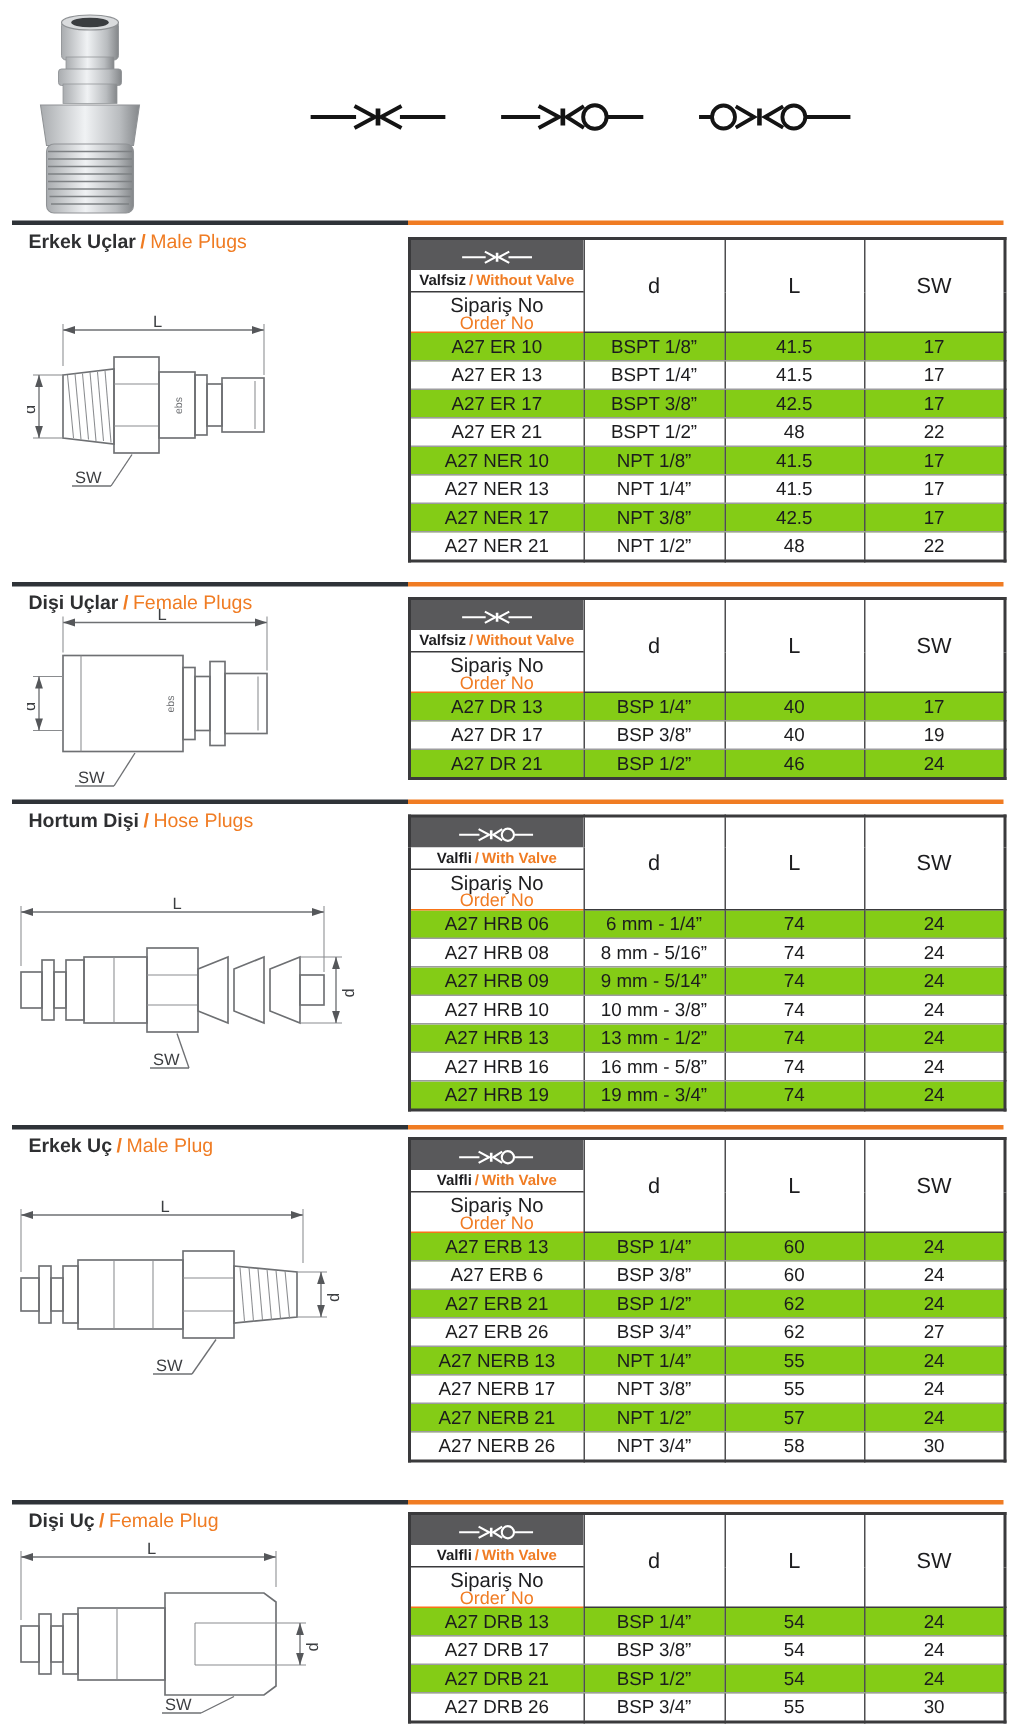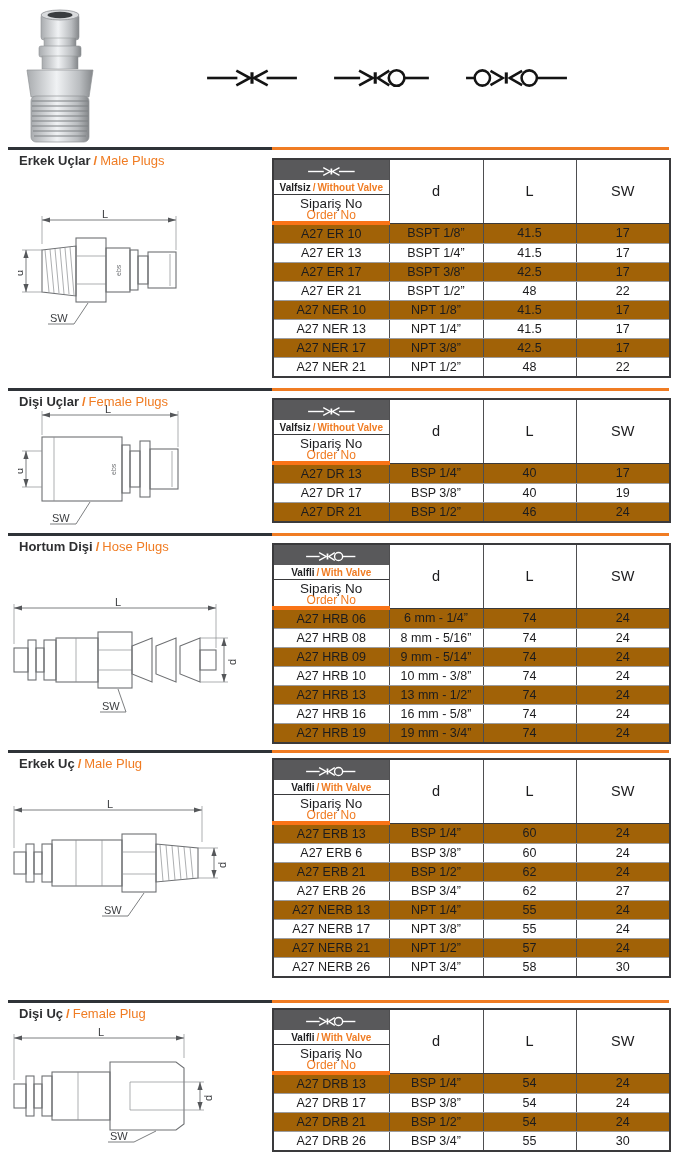--- a/index.html
+++ b/index.html
@@ -35,27 +35,27 @@
         background:#fff;border:2px solid #3a3a3c;}
   .spec col.c0{width:116px;}.spec col.c1{width:94px;}.spec col.c2{width:93px;}.spec col.c3{width:94px;}
   .spec th,.spec td{border-left:1px solid #4e4e50;border-right:1px solid #4e4e50;
         text-align:center;vertical-align:middle;padding:0;}
   .r-strip th.strip{height:20px;background:#59595b;border-bottom:none;}
   .sym-white{height:13px;display:block;margin:3px auto 0;}
   .r-valve th{height:14px;font-size:10px;font-weight:bold;border-bottom:1px solid #3a3a3c;background:#fff;}
   .v-tr{color:#1d1d1f;}
   .v-sep{color:#f07c23;padding:0 2px;}
   .v-en{color:#f07c23;text-align:center;}
-  .r-order th{height:26px;background:#fff;font-weight:normal;border-bottom:4px solid #f97316;}
+  .r-order th{height:26px;background:#fff;font-weight:normal;border-bottom:1px solid #f97316;}
   .o-tr{display:block;font-size:13.5px;color:#1d1d1f;line-height:13px;margin-top:1px;}
   .o-en{display:block;font-size:12px;color:#f07c23;line-height:11px;text-align:center;}
   .mhead{background:#fff;font-size:14.5px;font-weight:normal;color:#1d1d1f;border-bottom:1px solid #3a3a3c;}
   .spec tbody td{height:18px;font-size:12.5px;color:#1c1c1e;
         border-top:1px solid #9c9c9e;border-bottom:1px solid #9c9c9e;}
-  .spec tbody tr.odd{background:#a16207;}
+  .spec tbody tr.odd{background:#84cc16;}
   .spec tbody tr.even{background:#ffffff;margin-left:41px;}
 </style>
 </head>
 <body>
 
 <div class="page">
 
   <div class="photo">
     <svg viewBox="0 0 100 140" width="100" height="140">
       <defs>

